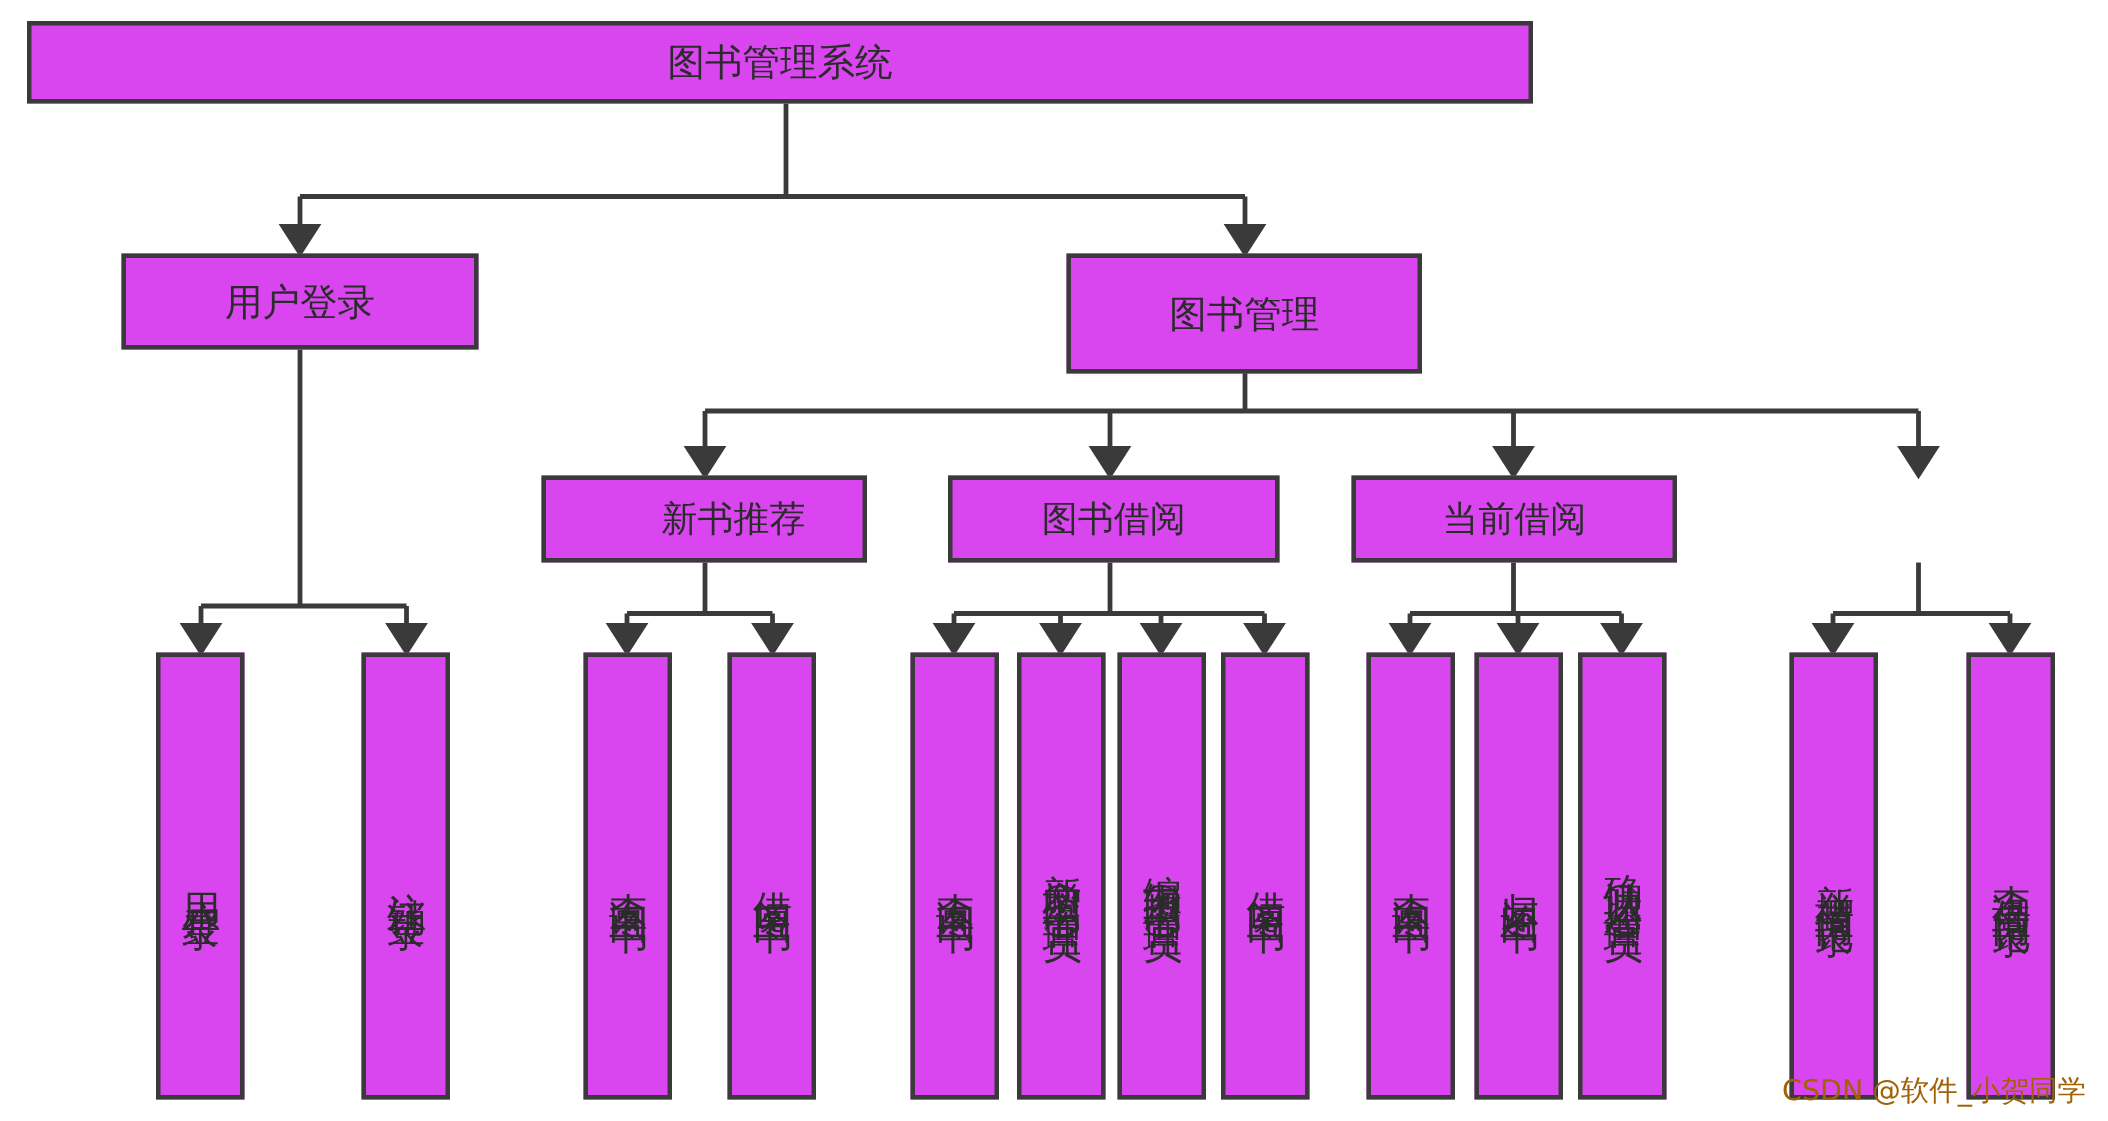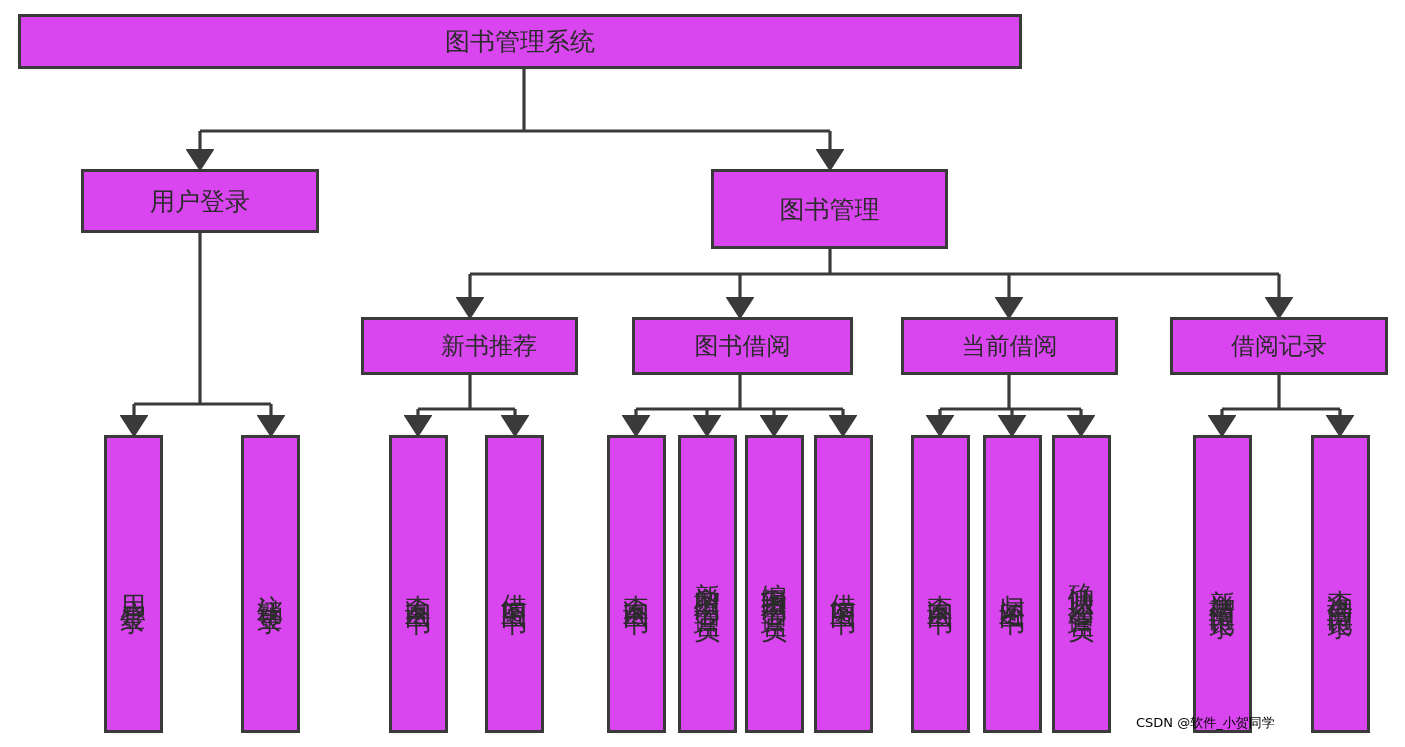--- a/index.html
+++ b/index.html
@@ -56,24 +56,24 @@
   .node-leaf .label {
     writing-mode: vertical-rl;
     text-orientation: upright;
     font-size: 26px;
     letter-spacing: 5px;
     line-height: 1.0;
     white-space: nowrap;
   }
   .watermark {
     position: absolute;
-    left: 1136px;
+    left: 1188px;
     top: 714px;
-    font-size: 13px;
-    color: #000000;
+    font-size: 19px;
+    color: #a16207;
     white-space: nowrap;
     z-index: 3;
     font-family: "DejaVu Sans", "Liberation Sans", sans-serif;
   }
 </style>
 </head>
 <body>
 
 <div id="diagram-root">
 
@@ -140,23 +140,20 @@
 
   <div class="node node-l3" style="left:361px; top:317px; width:217px; height:58px;padding-left:39px;">
     <span class="label">新书推荐</span>
   </div>
   <div class="node node-l3" style="left:632px; top:317px; width:221px; height:58px;">
     <span class="label">图书借阅</span>
   </div>
   <div class="node node-l3" style="left:901px; top:317px; width:217px; height:58px;">
     <span class="label">当前借阅</span>
   </div>
-  <div class="node node-l3" style="left:1170px; top:317px; width:218px; height:58px;">
-    <span class="label">借阅记录</span>
-  </div>
 
   <div class="node node-leaf" style="left:104px; top:435px; width:59px; height:298px;">
     <span class="label">用户登录</span>
   </div>
   <div class="node node-leaf" style="left:241px; top:435px; width:59px; height:298px;">
     <span class="label">注销登录</span>
   </div>
   <div class="node node-leaf" style="left:389px; top:435px; width:59px; height:298px;">
     <span class="label">查询图书</span>
   </div>

